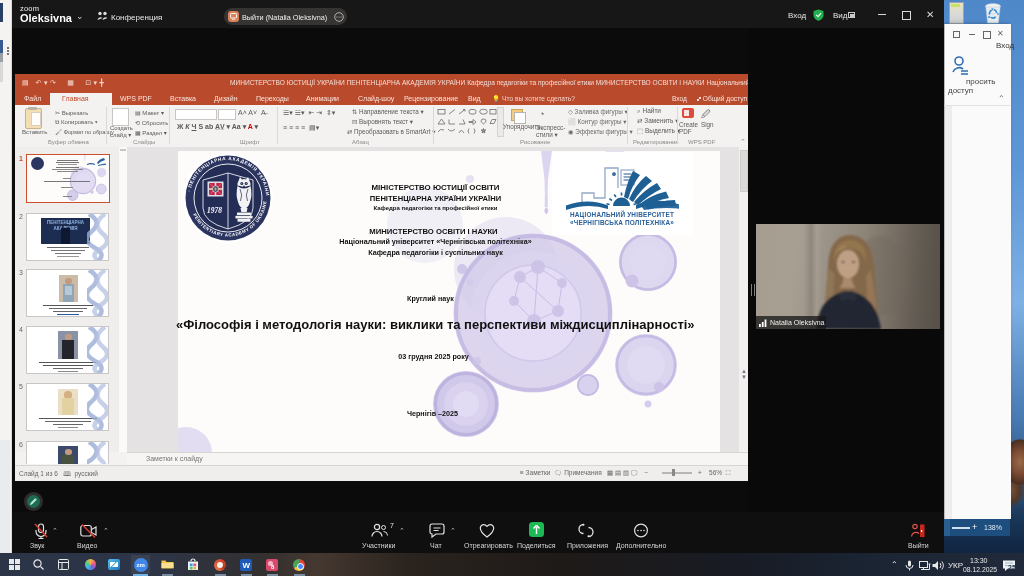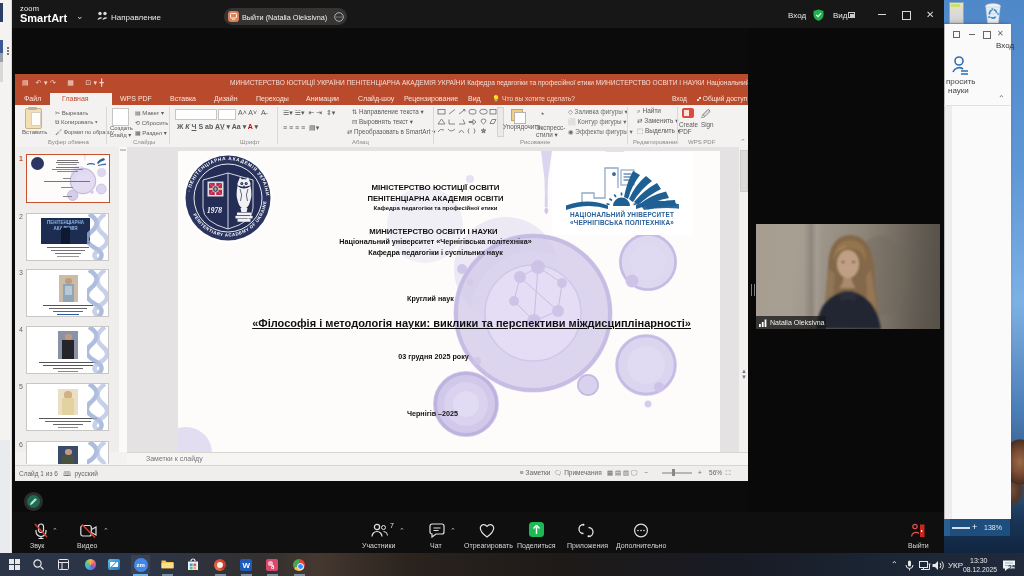--- a/index.html
+++ b/index.html
@@ -38,22 +38,22 @@
 <div class="abs" style="left:969px;top:34px;width:6px;height:1px;background:#666;"></div>
 <div class="abs" style="left:983px;top:31px;width:5.5px;height:5.5px;border:1px solid #666;"></div>
 <div class="abs txt" style="left:997px;top:29px;color:#666;font-size:8px;">✕</div>
 <div class="abs txt" style="left:996px;top:41px;color:#333;font-size:8px;">Вход</div>
 
 <svg class="abs" style="left:950px;top:55px;" width="20" height="22" viewBox="0 0 20 22">
   <circle cx="9" cy="6" r="4" fill="none" stroke="#2f6fb2" stroke-width="1.6"></circle>
   <path d="M3 17 a6.5 6.5 0 0 1 10 -3" fill="none" stroke="#2f6fb2" stroke-width="1.6"></path>
   <path d="M11 16 h7 M11 19 h7" stroke="#2f6fb2" stroke-width="1.4"></path>
 </svg>
-<div class="abs txt" style="left:946px;top:77px;color:#444;font-size:8px;">просить</div>
-<div class="abs txt" style="left:948px;top:86px;color:#444;font-size:8px;">науки</div>
+<div class="abs txt" style="left:946px;top:77px;color:#444;font-size:8px;padding-left:20px;">просить</div>
+<div class="abs txt" style="left:948px;top:86px;color:#444;font-size:8px;">доступ</div>
 <div class="abs txt" style="left:998px;top:94px;color:#666;font-size:8px;">⌃</div>
 <div class="abs" style="left:944px;top:105px;width:66px;height:1px;background:#e0e0e0;"></div>
 
 <div class="abs" style="left:945px;top:106px;width:7px;height:413px;background:#efedec;"></div>
 
 <div class="abs" style="left:950px;top:519px;width:60px;height:17px;background:#1d4e7e;"></div>
 <div class="abs" style="left:944px;top:519px;width:6px;height:17px;background:#2a5f92;"></div>
 <div class="abs" style="left:952px;top:527px;width:18px;height:1.5px;background:#cfe0ef;"></div>
 <div class="abs txt" style="left:972px;top:522px;color:#fff;font-size:9px;">+</div>
 <div class="abs txt" style="left:984px;top:524px;color:#dce9f5;font-size:7px;">138%</div>
@@ -66,29 +66,29 @@
 <div class="abs" style="left:7px;top:47px;width:2px;height:1.5px;background:#777;"></div>
 <div class="abs" style="left:7px;top:50px;width:2px;height:1.5px;background:#777;"></div>
 <div class="abs" style="left:7px;top:53px;width:2px;height:1.5px;background:#777;"></div>
 <div class="abs" style="left:10.5px;top:0;width:1px;height:553px;background:#dcdad8;"></div>
 <div class="abs" style="left:0;top:440px;width:10px;height:113px;background:#e9ebee;"></div>
 
 <div class="abs" style="left:12px;top:0;width:932px;height:553px;background:#0b0b0b;"></div>
 
 <div class="abs" style="left:12px;top:0;width:932px;height:28px;background:#171717;"></div>
 <div class="abs txt" style="left:20px;top:4px;color:#f0f0f0;font-size:7.5px;letter-spacing:0.2px;">zoom</div>
-<div class="abs txt" style="left:20px;top:12px;color:#ffffff;font-size:11px;font-weight:bold;">SmartArt</div>
+<div class="abs txt" style="left:20px;top:12px;color:#ffffff;font-size:11px;font-weight:bold;">Oleksivna</div>
 <div class="abs txt" style="left:76px;top:11px;color:#cccccc;font-size:9px;">⌄</div>
 
 <svg class="abs" style="left:97px;top:11px;" width="11" height="10" viewBox="0 0 11 10">
   <circle cx="3" cy="2.5" r="1.7" fill="#dddddd"></circle>
     <circle cx="8" cy="2.5" r="1.7" fill="#dddddd"></circle>
   <path d="M0.5 9 a3 3 0 0 1 5 -2 M5.5 9 a3 3 0 0 1 5 -2" fill="#dddddd"></path>
 </svg>
-<div class="abs txt" style="left:111px;top:13px;color:#e8e8e8;font-size:8px;">Направление</div>
+<div class="abs txt" style="left:111px;top:13px;color:#e8e8e8;font-size:8px;">Конференция</div>
 
 <div class="abs" style="left:224px;top:8px;width:123px;height:17px;background:#363432;border-radius:9px;"></div>
 <div class="abs" style="left:228px;top:11px;width:11px;height:11px;background:#d8815a;border-radius:3px;"></div>
 <svg class="abs" style="left:230px;top:13px;" width="7" height="7" viewBox="0 0 7 7">
     <rect x="0.5" y="0.5" width="6" height="4.5" rx="0.8" fill="none" stroke="#fff" stroke-width="0.9"></rect>
     <path d="M2 6.8 h3" stroke="#fff" stroke-width="0.9"></path>
   </svg>
 <div class="abs txt" style="left:242px;top:12.5px;color:#efefef;font-size:7.3px;">Выйти (Natalia Oleksivna)</div>
 <svg class="abs" style="left:334px;top:12px;" width="10" height="10" viewBox="0 0 10 10">
   <circle cx="5" cy="5" r="4.3" fill="none" stroke="#cfcfcf" stroke-width="0.8"></circle>
@@ -361,27 +361,27 @@
     <path d="M77 47 Q84 32 94 24 L100 29 Q89 37 81 50 Z"></path>
     <path d="M82 50 Q92 38 105 31 L109 37 Q97 43 86 53 Z"></path>
     <path d="M87 52.5 Q99 43 114 39.5 L117 46 Q103 48.5 91 55.5 Z"></path>
     <path d="M93 54.5 Q107 48.5 123 48 L124 54 Q109 53.5 96 57.5 Z"></path>
   </g>
   <text x="70" y="65" text-anchor="middle" font-family="Liberation Sans,sans-serif" font-size="6.4" font-weight="bold" fill="#2a6099" letter-spacing="0.2">НАЦІОНАЛЬНИЙ УНІВЕРСИТЕТ</text>
   <text x="70" y="72.6" text-anchor="middle" font-family="Liberation Sans,sans-serif" font-size="6.4" font-weight="bold" fill="#2a6099" letter-spacing="0.2">«ЧЕРНІГІВСЬКА ПОЛІТЕХНІКА»</text>
 </svg>
 
 <div class="abs txt" style="left:178px;top:183px;width:515px;text-align:center;color:#111;font-size:7.9px;font-weight:bold;">МІНІСТЕРСТВО ЮСТИЦІЇ ОСВІТИ</div>
-<div class="abs txt" style="left:178px;top:194px;width:515px;text-align:center;color:#111;font-size:7.6px;font-weight:bold;">ПЕНІТЕНЦІАРНА АКАДЕМІЯ ОСВІТИ</div>
+<div class="abs txt" style="left:178px;top:194px;width:515px;text-align:center;color:#111;font-size:7.6px;font-weight:bold;">ПЕНІТЕНЦІАРНА УКРАЇНИ УКРАЇНИ</div>
 <div class="abs txt" style="left:178px;top:205px;width:515px;text-align:center;color:#111;font-size:6.0px;font-weight:bold;">Кафедра педагогіки та професійної етики</div>
 <div class="abs txt" style="left:176px;top:227px;width:515px;text-align:center;color:#111;font-size:7.7px;font-weight:bold;">МИНИСТЕРСТВО ОСВІТИ І НАУКИ</div>
 <div class="abs txt" style="left:178px;top:237px;width:515px;text-align:center;color:#111;font-size:7.2px;font-weight:bold;">Національний університет «Чернігівська політехніка»</div>
 <div class="abs txt" style="left:178px;top:248px;width:515px;text-align:center;color:#111;font-size:7.2px;font-weight:bold;">Кафедра педагогіки і суспільних наук</div>
 <div class="abs txt" style="left:173px;top:294px;width:515px;text-align:center;color:#111;font-size:7.2px;font-weight:bold;">Круглий наук</div>
-<div class="abs txt" style="left:176px;top:317px;width:515px;text-align:right;color:#111;font-size:11px;font-weight:bold;text-decoration:underline;">«Філософія і методологія науки: виклики та перспективи міждисциплінарності»</div>
+<div class="abs txt" style="left:176px;top:317px;width:515px;text-align:right;color:#111;font-size:13px;font-weight:bold;">«Філософія і методологія науки: виклики та перспективи міждисциплінарності»</div>
 <div class="abs txt" style="left:176px;top:352px;width:515px;text-align:center;color:#111;font-size:7.2px;font-weight:bold;">03 грудня 2025 року</div>
 <div class="abs txt" style="left:175px;top:409px;width:515px;text-align:center;color:#111;font-size:7.2px;font-weight:bold;">Чернігів –2025</div>
 
 <div class="abs txt" style="left:19px;top:155px;color:#c0502f;font-size:7px;font-weight:bold;">1</div>
 <div class="abs txt" style="left:19px;top:213px;color:#666;font-size:7px;">2</div>
 <div class="abs txt" style="left:19px;top:269px;color:#666;font-size:7px;">3</div>
 <div class="abs txt" style="left:19px;top:326px;color:#666;font-size:7px;">4</div>
 <div class="abs txt" style="left:19px;top:383px;color:#666;font-size:7px;">5</div>
 <div class="abs txt" style="left:19px;top:441px;color:#666;font-size:7px;">6</div>
 

